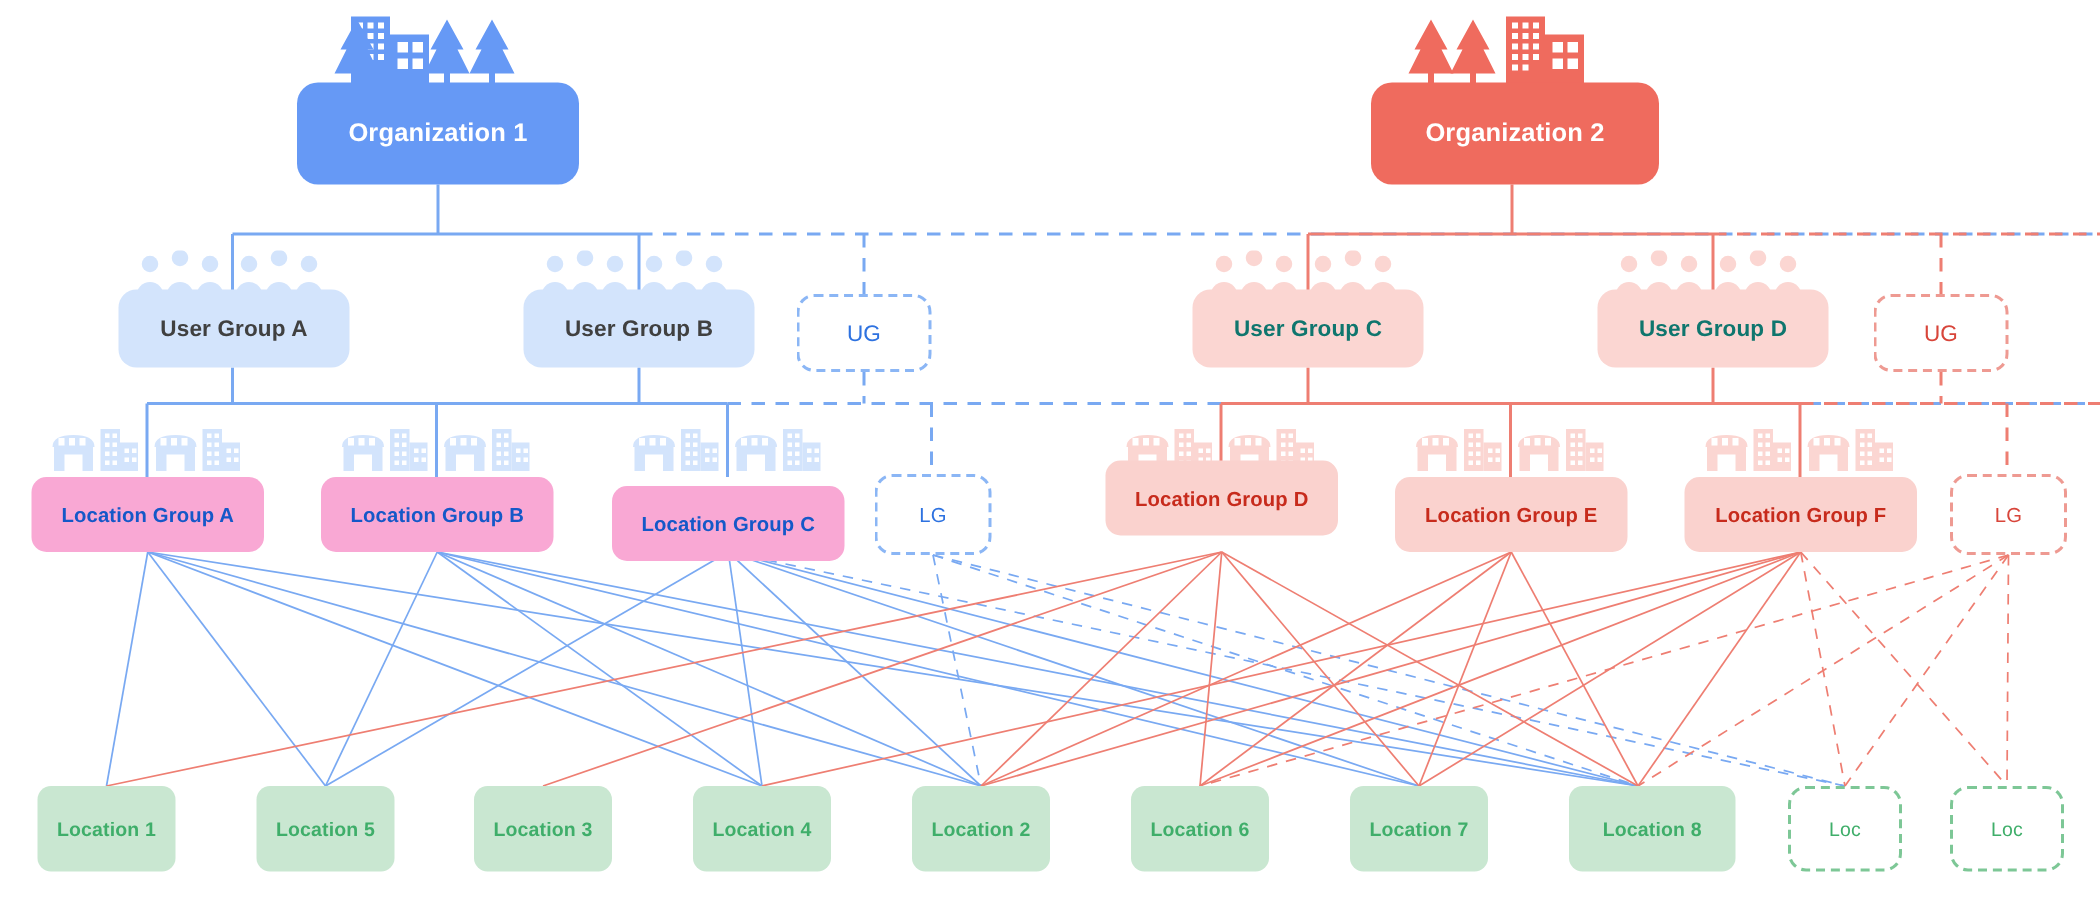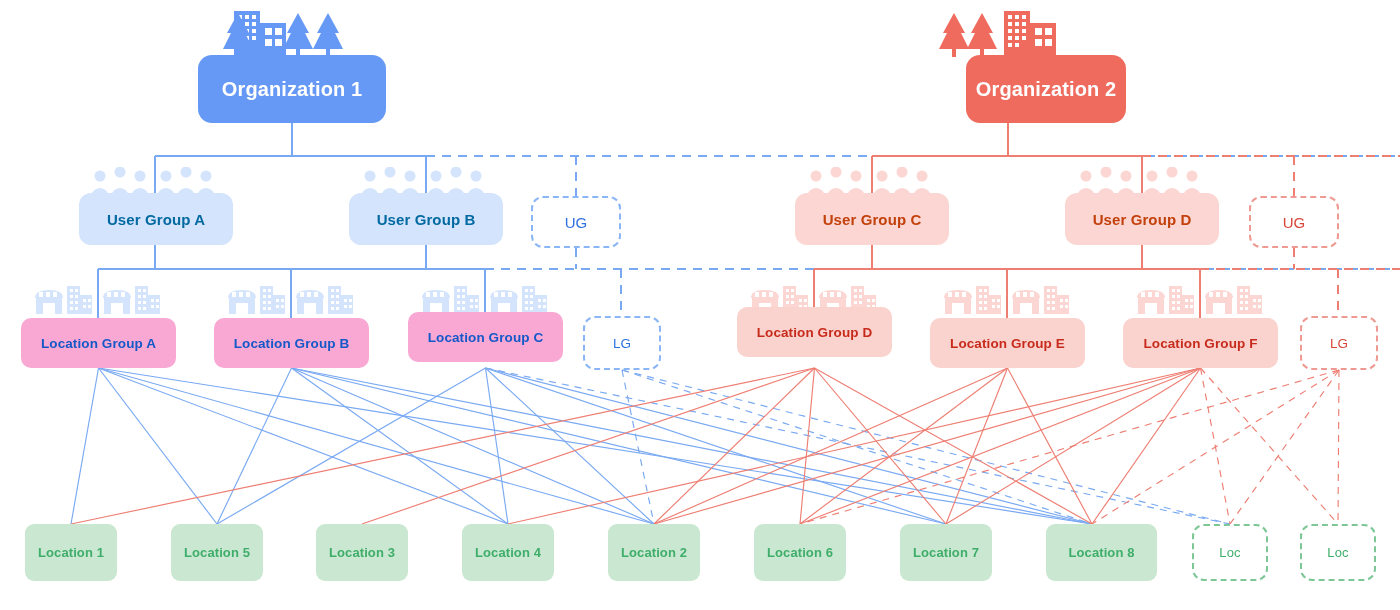--- a/index.html
+++ b/index.html
@@ -3,26 +3,26 @@
 <meta charset="utf-8">
 <style>
   html,body{margin:0;padding:0;background:#ffffff;}
   body{width:1400px;height:610px;overflow:hidden;
        font-family:"Liberation Sans","DejaVu Sans",sans-serif;}
   #stage{position:relative;width:1400px;height:610px;}
   svg.layer{position:absolute;left:0;top:0;width:1400px;height:610px;}
   .node{position:absolute;box-sizing:border-box;display:flex;align-items:center;
         justify-content:center;text-align:center;border-radius:10px;
         font-weight:700;letter-spacing:.1px;z-index:5;}
-  .org{font-size:20px;color:#ffffff;border-radius:14px;}
+  .org{font-size:17px;color:#ffffff;border-radius:14px;}
   .org-blue{background:#6699F5;}
   .org-red{background:#EF6B5E;}
   .ug{font-size:15px;border-radius:12px;}
-  .ug-blue{background:#D3E4FC;color:#0369a1;text-align:right;}
-  .ug-red{background:#FBD6D2;color:#c2410c;}
+  .ug-blue{background:#D3E4FC;color:#404040;text-align:right;}
+  .ug-red{background:#FBD6D2;color:#0f766e;}
   .lg{font-size:13.5px;border-radius:10px;}
   .lg-blue{background:#f9a8d4;color:#1558C8;}
   .lg-red{background:#FAD2CE;color:#C72B1C;}
   .loc{font-size:13px;border-radius:9px;background:#C9E7D1;color:#3FAE6A;}
   .ghost{background:transparent;border:2px dashed;border-radius:12px;font-weight:400;}
   .ghost-blue{border-color:#8BB6F5;color:#2E72E0;}
   .ghost-red{border-color:#EE9A92;color:#D8453A;}
   .ghost-green{border-color:#7DC796;color:#3FAE6A;}
 </style>
 </head>
@@ -570,42 +570,42 @@
       <rect x="118" y="21" width="3" height="3"></rect>
               <rect x="123" y="21" width="3" height="3"></rect>
             </g>
           </g>
         </svg></div>
     </div>
   <div id="nodes">
       <div class="node org org-blue" style="left: 198px; top: 55px; width: 188px; height: 68px;">
         <span>Organization 1</span>
       </div>
-      <div class="node org org-red" style="left: 966px; top: 55px; width: 160px; height: 68px;">
+      <div class="node org org-red" style="left: 914px; top: 55px; width: 192px; height: 68px;">
         <span>Organization 2</span>
       </div>
       <div class="node ug ug-blue" style="left: 79px; top: 193px; width: 154px; height: 52px;">
         <span>User Group A</span>
       </div>
       <div class="node ug ug-blue" style="left: 349px; top: 193px; width: 154px; height: 52px;">
         <span>User Group B</span>
       </div>
       <div class="node ug ug-red" style="left: 795px; top: 193px; width: 154px; height: 52px;">
         <span>User Group C</span>
       </div>
       <div class="node ug ug-red" style="left: 1065px; top: 193px; width: 154px; height: 52px;">
         <span>User Group D</span>
       </div>
       <div class="node lg lg-blue" style="left: 21px; top: 318px; width: 155px; height: 50px;">
         <span>Location Group A</span>
       </div>
       <div class="node lg lg-blue" style="left: 214px; top: 318px; width: 155px; height: 50px;">
         <span>Location Group B</span>
       </div>
-      <div class="node lg lg-blue" style="left: 408px; top: 312px; width: 155px; height: 50px;">
+      <div class="node lg lg-blue" style="left: 408px; top: 324px; width: 155px; height: 50px;">
         <span>Location Group C</span>
       </div>
       <div class="node lg lg-red" style="left: 737px; top: 307px; width: 155px; height: 50px;">
         <span>Location Group D</span>
       </div>
       <div class="node lg lg-red" style="left: 930px; top: 318px; width: 155px; height: 50px;">
         <span>Location Group E</span>
       </div>
       <div class="node lg lg-red" style="left: 1123px; top: 318px; width: 155px; height: 50px;">
         <span>Location Group F</span>

